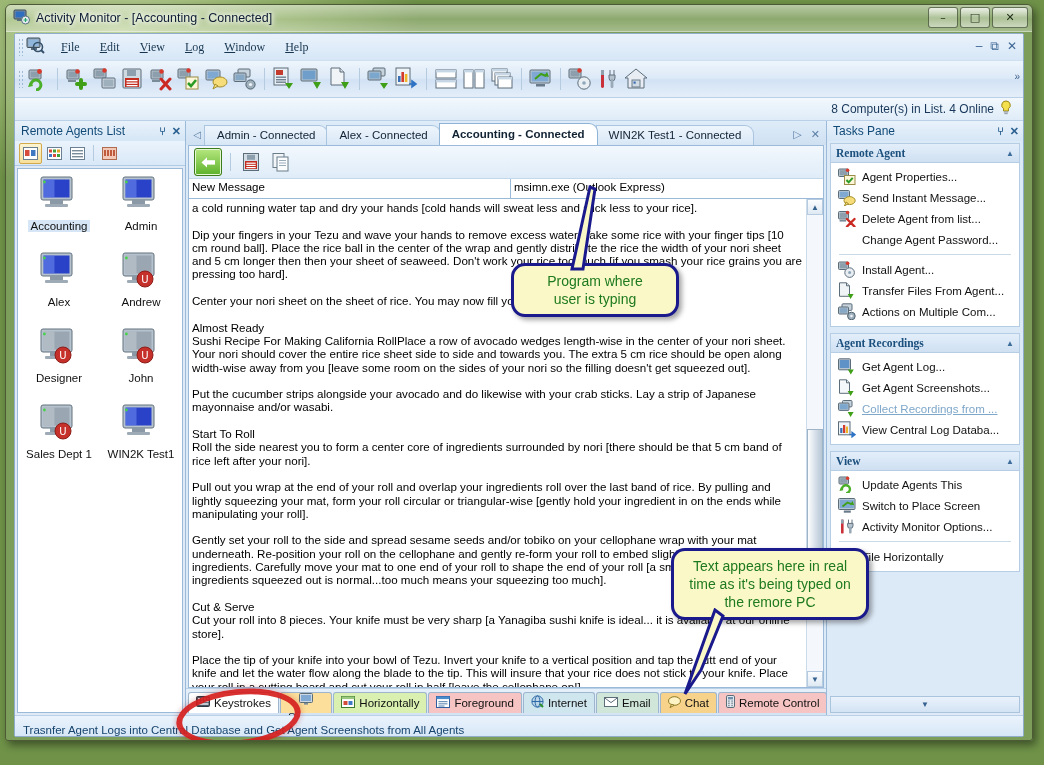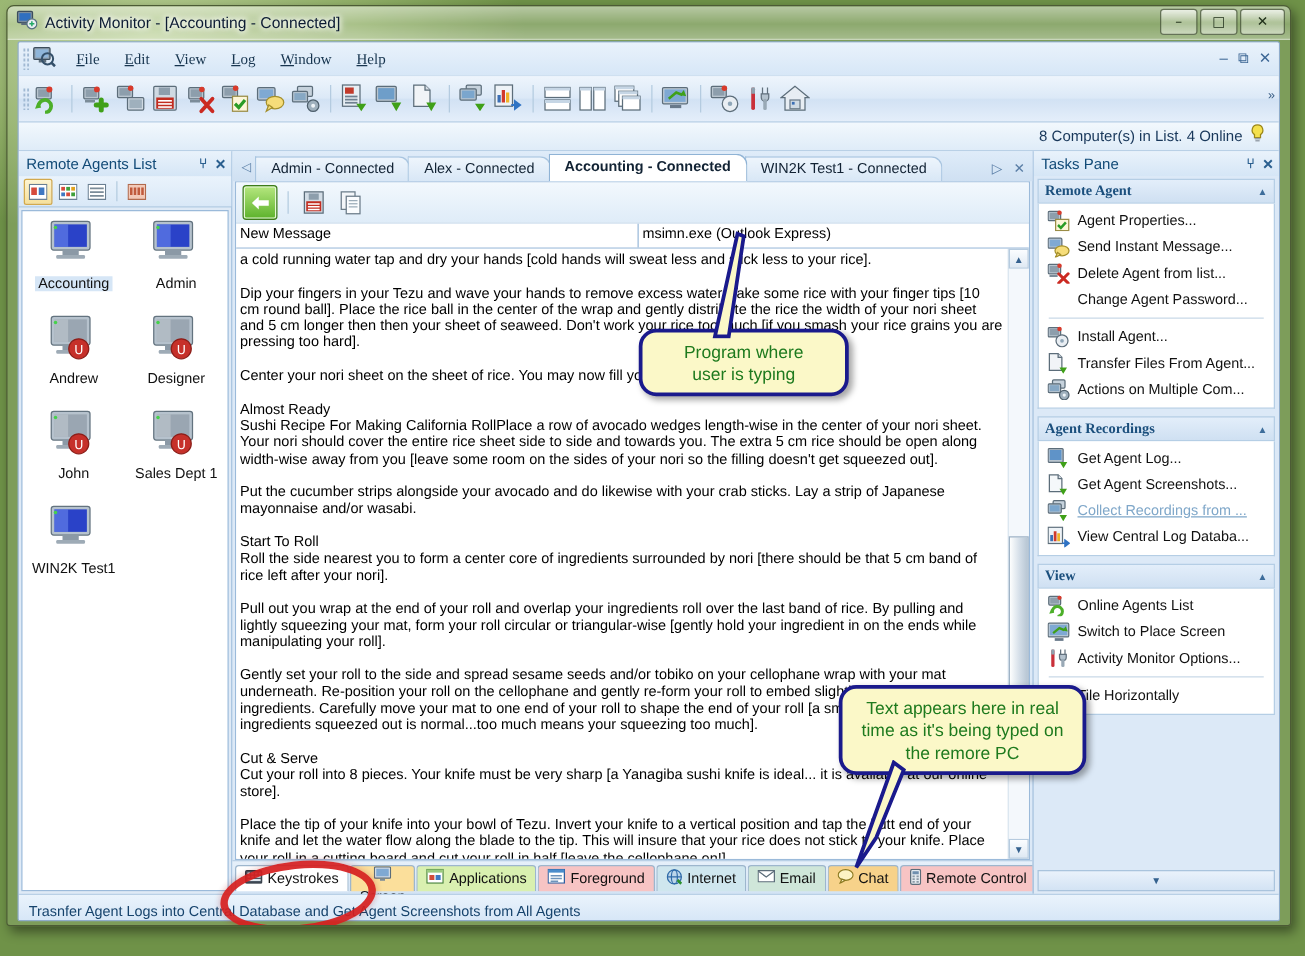--- a/index.html
+++ b/index.html
@@ -553,20 +553,32 @@
     <rect x="12" y="25" width="13" height="4" fill="#8b99a6"></rect>
     <rect x="7" y="29" width="23" height="3" rx="1" fill="#9eabb6"></rect>
     <circle cx="6.4" cy="7" r="1.4" fill="#46d24a"></circle>
 
   </svg></span>
     <span class="lbl">Admin</span>
             </div>
             <div class="agent">
               <span><svg width="42" height="38" viewBox="0 0 42 38">
     <rect x="3" y="2" width="31" height="23" rx="2" fill="#b6c2cd" stroke="#63737f"></rect>
+    <rect x="5.5" y="4.5" width="26" height="18" fill="#2a42c8"></rect>
+    <rect x="5.5" y="4.5" width="11" height="18" fill="#6f8ef0" opacity=".55"></rect>
+    <rect x="12" y="25" width="13" height="4" fill="#8b99a6"></rect>
+    <rect x="7" y="29" width="23" height="3" rx="1" fill="#9eabb6"></rect>
+    <circle cx="6.4" cy="7" r="1.4" fill="#46d24a"></circle>
+
+  </svg></span>
+    <span class="lbl">Alex</span>
+            </div>
+            <div class="agent">
+              <span><svg width="42" height="38" viewBox="0 0 42 38">
+    <rect x="3" y="2" width="31" height="23" rx="2" fill="#b6c2cd" stroke="#63737f"></rect>
     <rect x="5.5" y="4.5" width="26" height="18" fill="#9aa6b2"></rect>
     <rect x="5.5" y="4.5" width="11" height="18" fill="#c4ccd4" opacity=".55"></rect>
     <rect x="12" y="25" width="13" height="4" fill="#8b99a6"></rect>
     <rect x="7" y="29" width="23" height="3" rx="1" fill="#9eabb6"></rect>
     <circle cx="6.4" cy="7" r="1.4" fill="#46d24a"></circle>
     <circle cx="25" cy="28" r="8" fill="#c6302a" stroke="#8c1d18"></circle>
                   <text x="25" y="32" font-size="10" font-family="DejaVu Sans" fill="#fff" text-anchor="middle">U</text>
   </svg></span>
     <span class="lbl">Andrew</span>
             </div>
@@ -734,21 +746,21 @@
                 </svg></span>
               <span>Screen</span>
             </div>
             <div class="cat" style="background: rgb(217, 240, 176);">
               <span><svg width="14" height="12" viewBox="0 0 14 12">
                   <rect x="0.5" y="0.5" width="13" height="11" fill="#fff" stroke="#3c7a2e"></rect>
                   <rect x="0.5" y="0.5" width="13" height="2.6" fill="#9bc97f"></rect>
                   <rect x="2.5" y="5" width="4" height="4" fill="#d14b3a"></rect>
                   <rect x="7.5" y="5" width="4" height="4" fill="#3f78c2"></rect>
                 </svg></span>
-              <span>Applications</span>
+              <span>Horizontally</span>
             </div>
             <div class="cat" style="background: rgb(247, 196, 196);">
               <span><svg width="14" height="12" viewBox="0 0 14 12">
                   <rect x="0.5" y="0.5" width="13" height="11" fill="#fff" stroke="#2f5fa0"></rect>
                   <rect x="0.5" y="0.5" width="13" height="2.6" fill="#4a8ccb"></rect>
                   <rect x="2.5" y="5" width="9" height="1.2" fill="#6d93bb"></rect>
                   <rect x="2.5" y="7.2" width="9" height="1.2" fill="#6d93bb"></rect>
                   <rect x="2.5" y="9.4" width="6" height="1.2" fill="#6d93bb"></rect>
                 </svg></span>
               <span>Foreground</span>
@@ -945,21 +957,21 @@
                 <div class="titem">
                   <span class="ix">
                     <svg width="18" height="17" viewBox="0 0 18 17">
                       <rect x="1" y="1" width="9.5" height="7" rx="1" fill="#b9c5cf" stroke="#5c6d7a"></rect>
                       <rect x="2.2" y="2.2" width="7.1" height="4.6" fill="#8d9eac"></rect>
                       <circle cx="9.6" cy="2.2" r="1.7" fill="#d93a2b"></circle>
                       <path d="M4 14a4 4 0 1 1 4 3.2" fill="none" stroke="#4caf29" stroke-width="2.4"></path>
                       <path d="M3 11l2.4 3.2-4 0.8z" fill="#4caf29"></path>
                     </svg>
                   </span>
-                  <span class="tx">Online Agents List</span>
+                  <span class="tx">Update Agents This</span>
                 </div>
                 <div class="titem">
                   <span class="ix">
                     <svg width="18" height="17" viewBox="0 0 18 17">
                       <rect x="0.5" y="1.5" width="16.5" height="11" rx="1" fill="#c3cfd9" stroke="#5c6d7a"></rect>
                       <rect x="1.8" y="2.8" width="14" height="8.4" fill="#7fa9d3"></rect>
                       <path d="M4.5 9.5l5-4 4 1.6" fill="none" stroke="#3fa018" stroke-width="1.8"></path>
                       <path d="M14.6 4l1.6 4.2-4.2-0.8z" fill="#3fa018"></path>
                       <rect x="5.8" y="13.5" width="7" height="2.2" fill="#68798a"></rect>
                     </svg>

